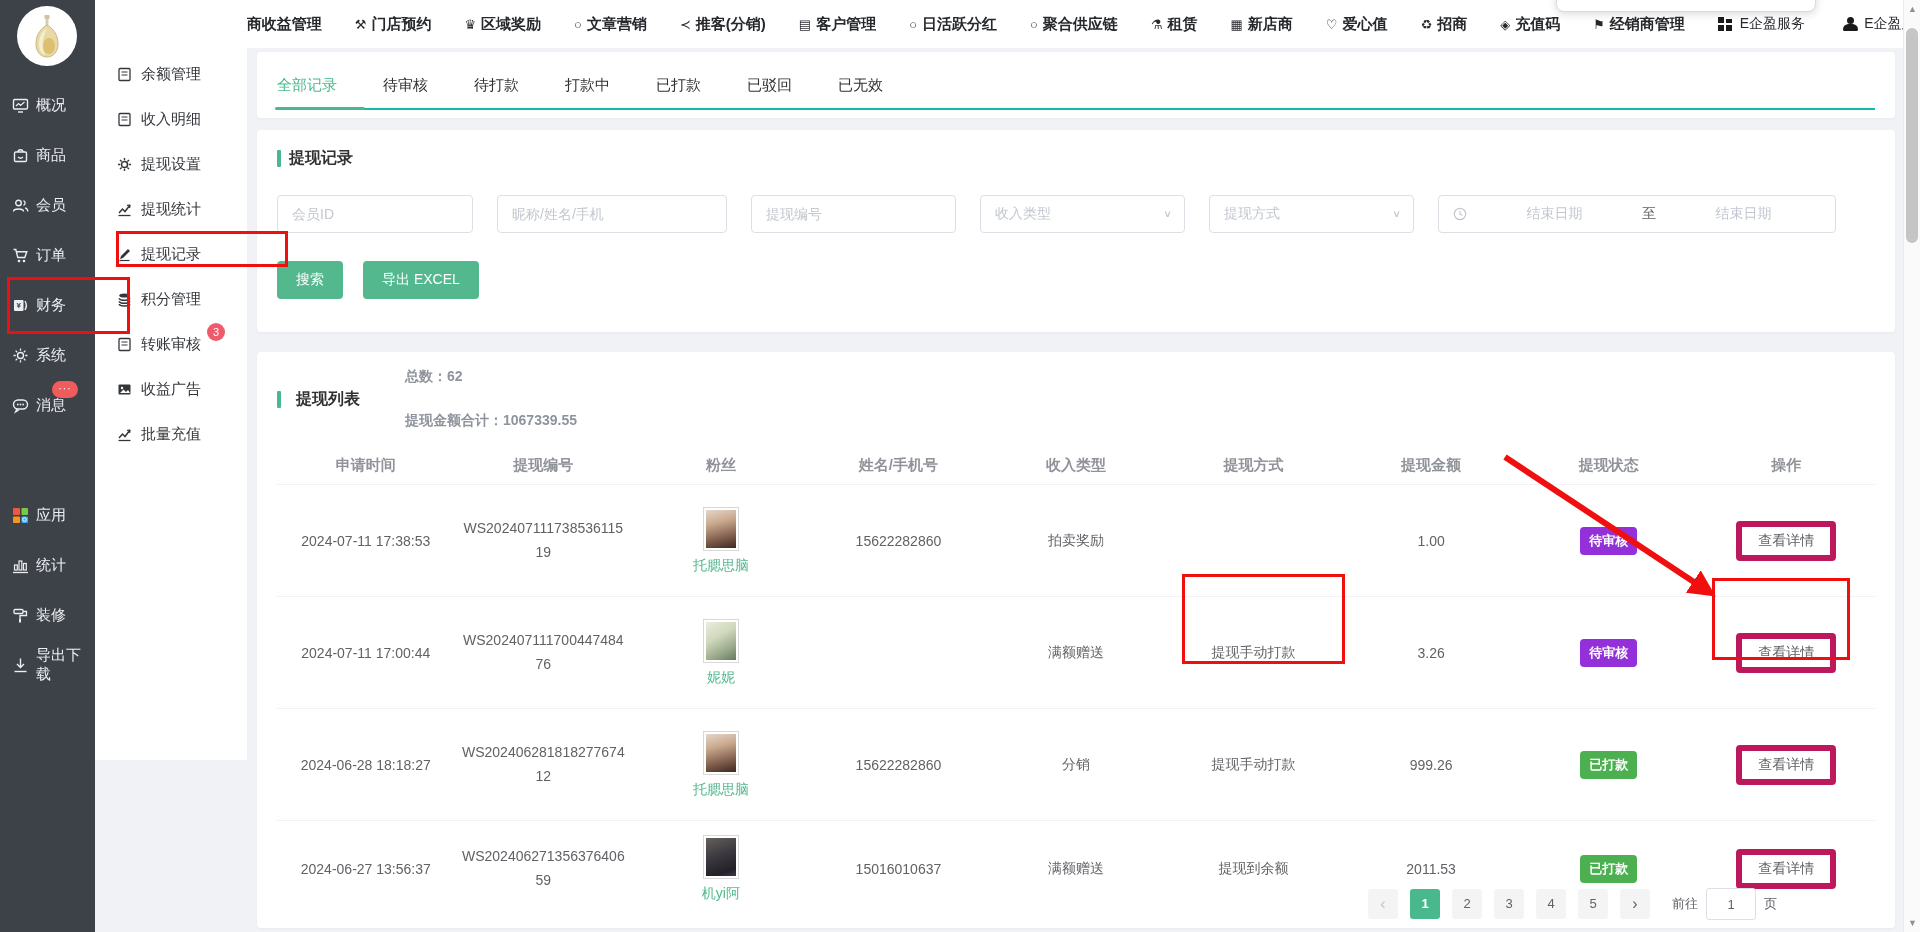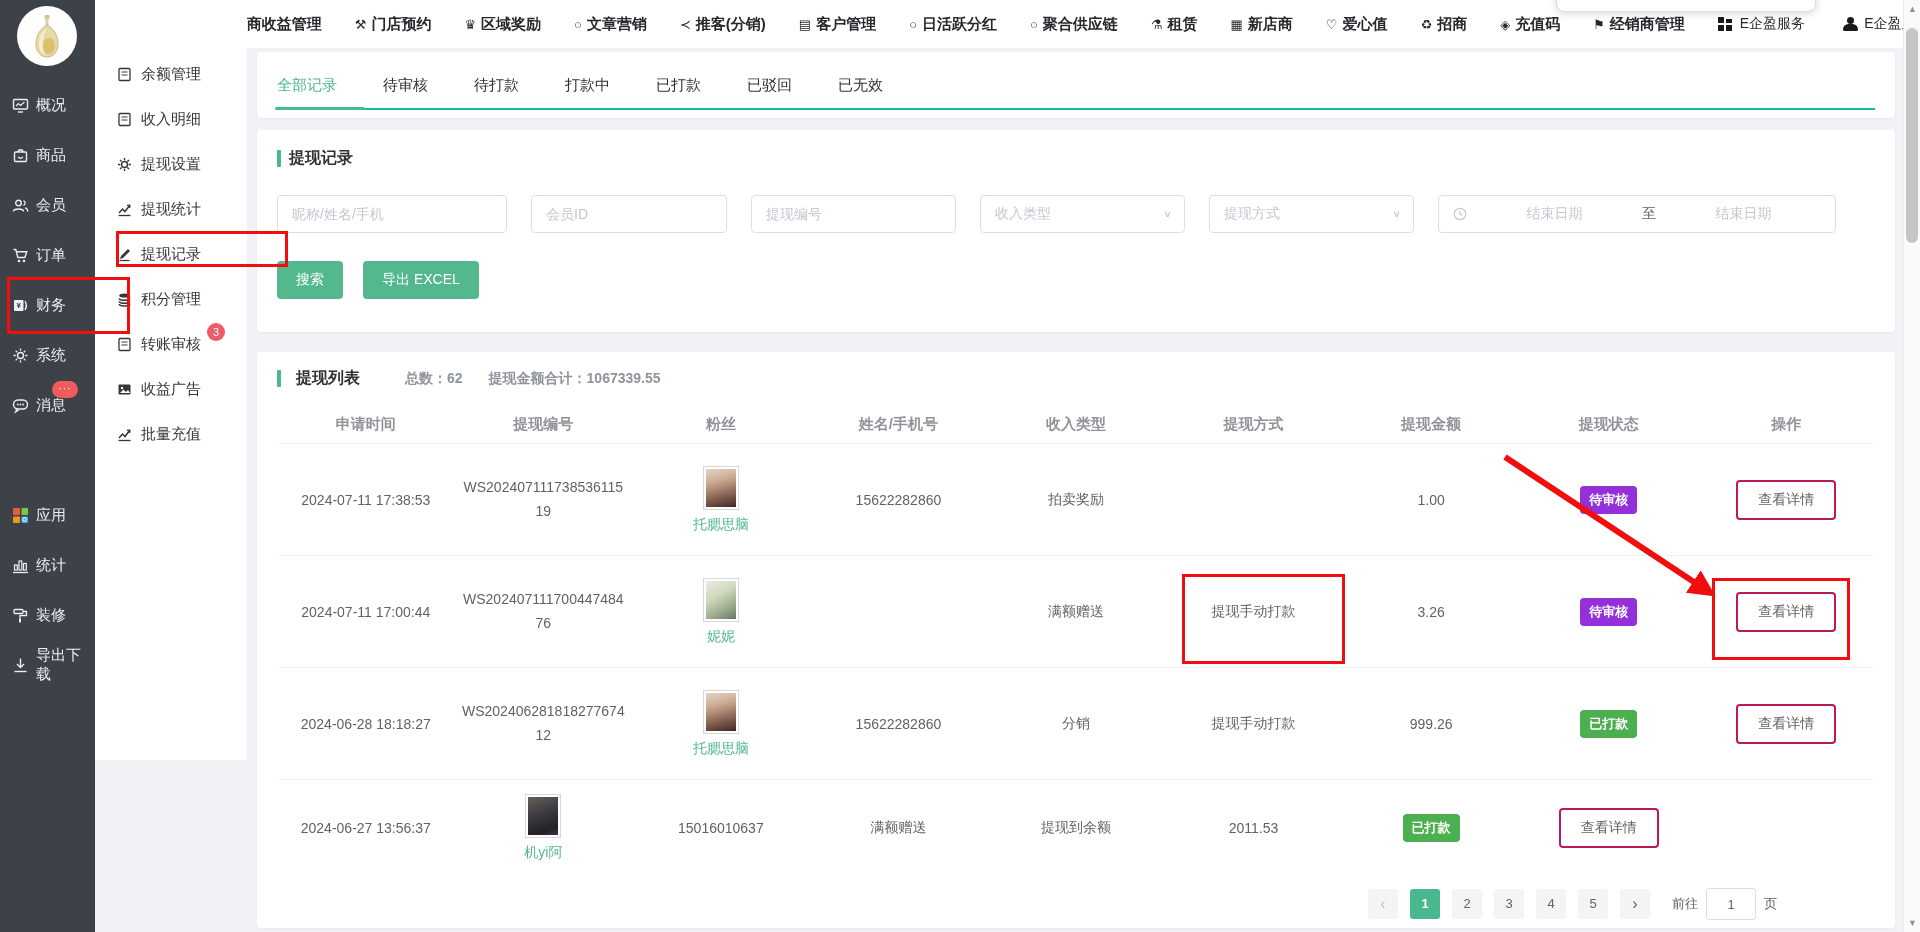--- a/index.html
+++ b/index.html
@@ -54,42 +54,42 @@
   .f-select { height:38px; border:1px solid #dcdfe6; border-radius:4px; padding:0 12px 0 14px; display:flex; align-items:center; justify-content:space-between; color:#c3c7cf; font-size:14px; cursor:pointer; background:#fff; }
   .chev { color:#c0c4cc; font-size:12px; transform:scaleY(.8); }
   .f-date { width:398px; height:38px; border:1px solid #dcdfe6; border-radius:4px; display:flex; align-items:center; padding:0 14px; gap:10px; font-size:14px; color:#c3c7cf; background:#fff; cursor:pointer; }
   .f-date .sep { color:#606266; flex:0 0 auto; }
   .f-date span { flex:1; text-align:center; }
   .btn-row { display:flex; gap:20px; margin-top:28px; }
   .btn-green { height:38px; padding:0 19px; background:#53b88e; border:none; border-radius:4px; color:#fff; font-size:14px; cursor:pointer; font-family:inherit; }
 
   .card-list { left:257px; top:352px; width:1638px; height:576px; padding:16px 20px; }
   .list-head { display:flex; align-items:center; gap:15px; }
-  .stats { margin-left:30px; font-size:14px; font-weight:700; color:#8e939c; display:flex; gap:26px; }
+  .stats { margin-left:30px; font-size:14px; font-weight:700; color:#8e939c; display:flex; gap:26px;flex-direction:column; }
 
   .table { margin-top:16px; }
   .trow { display:grid; grid-template-columns:repeat(9,1fr); align-items:center; }
   .thead { height:38px; color:#909399; font-size:15px; font-weight:700; }
   .thead > div { text-align:center; }
   .tr { border-top:1px solid #f0f2f7; min-height:112px; font-size:14px; color:#606266; }
   .tr.short { min-height:96px; }
   .cell { text-align:center; padding:8px 6px; }
   .order-no { max-width:196px; margin:0 auto; word-break:break-all; line-height:1.7; }
   .fan { display:flex; flex-direction:column; align-items:center; gap:6px; }
   .avatar { width:36px; height:44px; border:1px solid #d8d8d8; outline:2px solid #fff; outline-offset:-3px; }
   .av1 { background:linear-gradient(165deg,#e8ded2 0%,#caa98f 35%,#7d5a4a 70%,#2e1f1a 100%); }
   .av2 { background:linear-gradient(150deg,#eef0e6 0%,#cfd8bc 40%,#9aa98c 70%,#5c6e5a 100%); }
   .av3 { background:linear-gradient(160deg,#6b655f 0%,#3c3a40 45%,#232028 80%,#4a3b5e 100%); }
   .fan-name { color:#53b88e; font-size:14px; cursor:pointer; }
   .redacted { width:132px; height:24px; margin:0 auto; border-radius:3px;
     background:linear-gradient(90deg,#cfcfcf,#bdbdbd 40%,#d6d6d6 75%,#c7c7c7); filter:blur(3px); opacity:.8; }
   .badge { display:inline-block; padding:5px 9px; border-radius:4px; color:#fff; font-size:13px; font-weight:700; }
   .badge.pending { background:#9430d9; }
   .badge.paid { background:#4caf50; }
-  .btn-detail { width:100px; height:40px; background:#fff; border:2px solid #be185d; border-radius:4px; font-size:14px; color:#606266; cursor:pointer; font-family:inherit; }
+  .btn-detail { width:100px; height:40px; background:#fff; border:6px solid #be185d; border-radius:4px; font-size:14px; color:#606266; cursor:pointer; font-family:inherit; }
 
   .pagination { position:absolute; right:118px; bottom:8px; display:flex; align-items:center; gap:12px; font-size:13px; color:#606266; }
   .pg-btn { min-width:30px; height:30px; border-radius:3px; background:#f4f4f5; border:none; color:#606266; font-size:13px; cursor:pointer; line-height:30px; text-align:center; font-family:inherit; }
   .pg-btn.arrow { color:#c0c4cc; font-size:16px; }
   .pg-btn.arrow.next { color:#606266; }
   .pg-btn.active { background:#49b98d; color:#fff; font-weight:700; }
   .goto { display:flex; align-items:center; gap:8px; margin-left:10px; }
   .goto input { width:50px; height:32px; border:1px solid #dcdfe6; border-radius:3px; text-align:center; font-size:13px; color:#606266; outline:none; font-family:inherit; }
 
   
@@ -382,22 +382,22 @@
     <div class="tab">已无效</div>
   </div>
 </section>
 
 <section class="card card-filter">
   <div class="sec-title">
     <span class="sec-bar"></span>
     <span>提现记录</span>
   </div>
   <div class="filters">
+    <input class="f-input" style="width: 196px;" placeholder="会员ID">
     <input class="f-input" style="width: 230px;" placeholder="昵称/姓名/手机">
-    <input class="f-input" style="width: 196px;" placeholder="会员ID">
     <input class="f-input" style="width: 205px;" placeholder="提现编号">
     <div class="f-select" style="width:205px">
       <span>收入类型</span>
       <span class="chev">∨</span>
     </div>
     <div class="f-select" style="width:205px">
       <span>提现方式</span>
       <span class="chev">∨</span>
     </div>
     <div class="f-date">
@@ -479,20 +479,21 @@
       <div class="cell">15622282860</div>
       <div class="cell">分销</div>
       <div class="cell">提现手动打款</div>
       <div class="cell">999.26</div>
       <div class="cell"><span class="badge paid">已打款</span></div>
       <div class="cell"><button class="btn-detail">查看详情</button></div>
     </div>
 
     <div class="trow tr short">
       <div class="cell">2024-06-27 13:56:37</div>
+      <div class="cell order-no">WS20240627135637640659</div>
       <div class="cell fan">
         <span class="avatar av3"></span>
         <span class="fan-name">机yi阿</span>
       </div>
       <div class="cell">15016010637</div>
       <div class="cell">满额赠送</div>
       <div class="cell">提现到余额</div>
       <div class="cell">2011.53</div>
       <div class="cell"><span class="badge paid">已打款</span></div>
       <div class="cell"><button class="btn-detail">查看详情</button></div>

